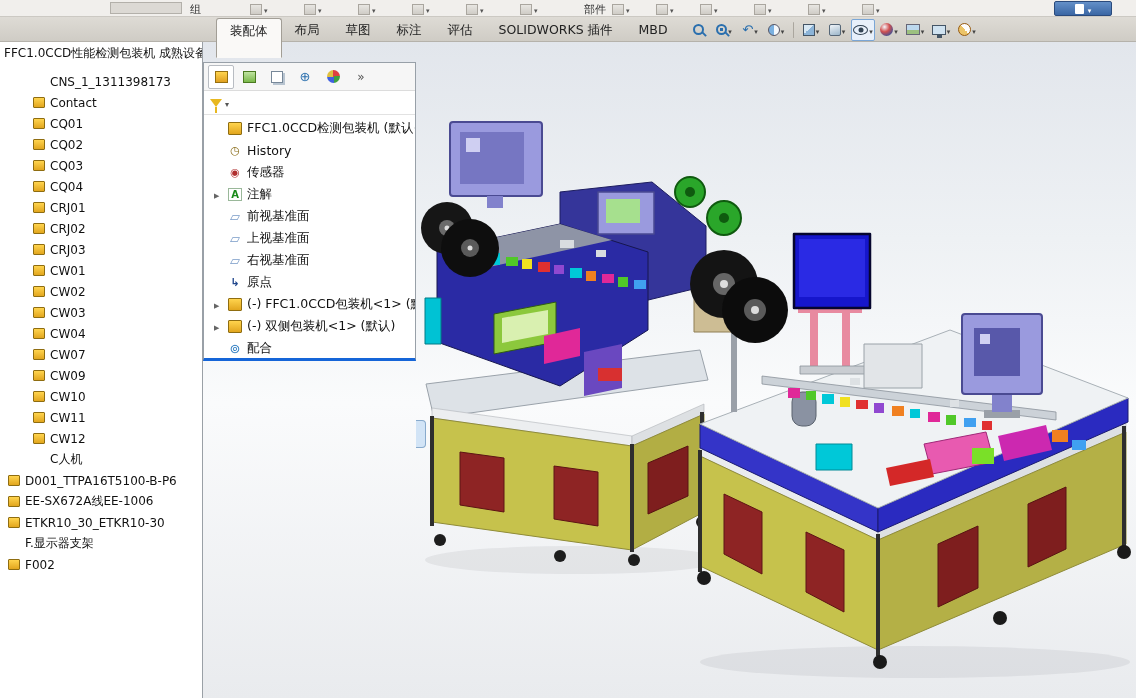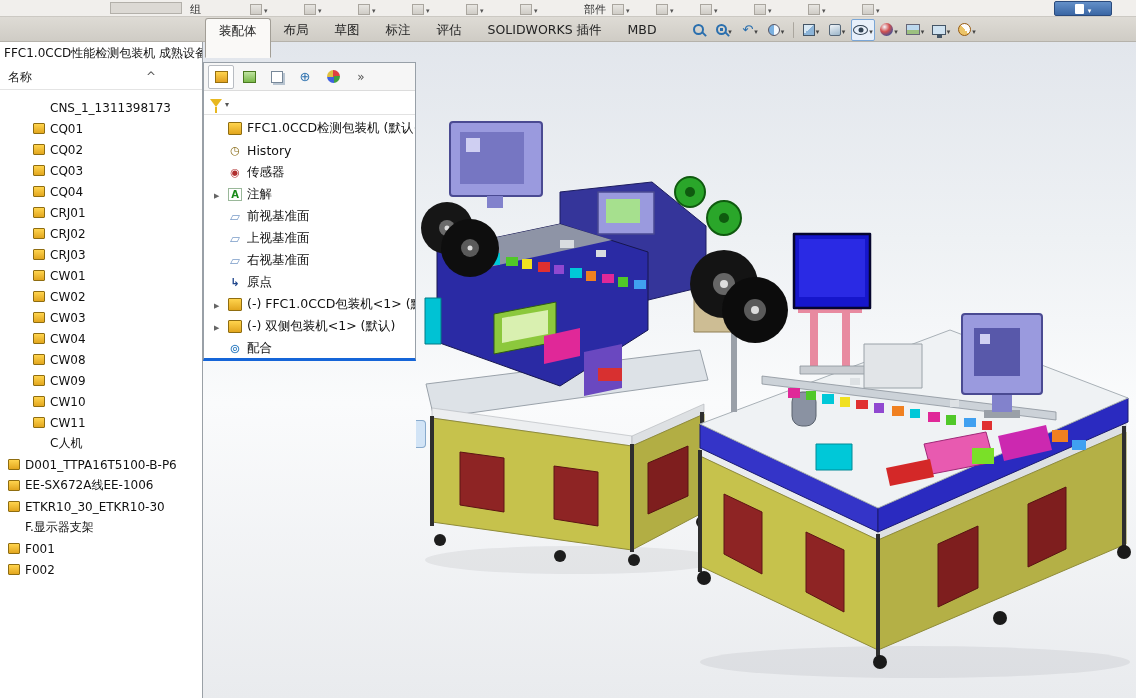--- a/index.html
+++ b/index.html
@@ -15,21 +15,21 @@
 .qb-label.comp{left:584px}
 .qb-stub{position:absolute;top:2px;display:flex;align-items:center;gap:2px}
 .qb-ic{width:12px;height:11px;background:linear-gradient(#e8e6e2,#cfccc6);border:1px solid #aaa69f;display:inline-block}
 .qb-caret::before{content:"▾";font-size:7px;color:#555}
 .account-btn{position:absolute;right:24px;top:1px;width:58px;height:15px;background:linear-gradient(#6490c8,#3a66a4);border:1px solid #2a4a7c;border-radius:2px;display:flex;align-items:center;justify-content:center;gap:4px}
 .account-btn .pg{width:9px;height:10px;background:#fff;border-radius:1px}
 .account-btn .dn::before{content:"▾";color:#fff;font-size:7px}
 
 
 .ribbon{position:absolute;left:0;top:17px;width:100%;height:25px;background:linear-gradient(#dedbd5,#cfccc5);border-bottom:1px solid #b5b2ab;z-index:9}
-.tabs{position:absolute;left:205px;top:1px;height:40px;display:flex}
+.tabs{position:absolute;left:216px;top:1px;height:40px;display:flex}
 .tab{padding:0 13px;line-height:23px;font-size:12.5px;color:#222;white-space:nowrap}
 .tab.active{background:#faf9f7;border:1px solid #a29e96;border-bottom:1px solid #faf9f7;border-radius:3px 3px 0 0}
 .hud{position:absolute;left:686px;top:1px;height:23px;display:flex;align-items:center;gap:2px}
 .hud-btn{min-width:24px;height:22px;display:flex;align-items:center;justify-content:center;border:1px solid transparent;border-radius:2px;position:relative}
 .hud-btn.active{background:#e8f0fa;border-color:#7aa6d6}
 .hud-btn .c{display:none;margin-left:1px}
 .hud-btn.caret .c{display:inline}
 .hud-btn .c::before{content:"▾";font-size:7px;color:#444}
 .g{display:inline-block;position:relative}
 [data-icon="zoom-fit"] .g,[data-icon="zoom-area"] .g{width:11px;height:11px;border:2px solid #2a6fae;border-radius:50%}
@@ -198,31 +198,31 @@
       </span>
       <span class="hud-btn caret" data-icon="camera">
         <i class="g"></i>
         <i class="c"></i>
       </span>
     </div>
 </div>
 
 <div class="left-tree">
   <div class="lt-title">FFC1.0CCD性能检测包装机 成熟设备</div>
-  <div class="lt-header">
-    <span>名称</span>
-    <span class="sort">^</span>
-  </div>
   <div class="lt-rows">
       <div class="lt-row no-icon" style="--i: 1;">
       <span class="part-icon"></span>
       <span class="lt-label">CNS_1_1311398173</span>
     </div>
       <div class="lt-row" style="--i: 1;">
       <span class="part-icon"></span>
+      <span class="lt-label">Contact</span>
+    </div>
+      <div class="lt-row" style="--i: 1;">
+      <span class="part-icon"></span>
       <span class="lt-label">CQ01</span>
     </div>
       <div class="lt-row" style="--i: 1;">
       <span class="part-icon"></span>
       <span class="lt-label">CQ02</span>
     </div>
       <div class="lt-row" style="--i: 1;">
       <span class="part-icon"></span>
       <span class="lt-label">CQ03</span>
     </div>
@@ -253,57 +253,57 @@
       <div class="lt-row" style="--i: 1;">
       <span class="part-icon"></span>
       <span class="lt-label">CW03</span>
     </div>
       <div class="lt-row" style="--i: 1;">
       <span class="part-icon"></span>
       <span class="lt-label">CW04</span>
     </div>
       <div class="lt-row" style="--i: 1;">
       <span class="part-icon"></span>
-      <span class="lt-label">CW08</span>
+      <span class="lt-label">CW07</span>
     </div>
       <div class="lt-row" style="--i: 1;">
       <span class="part-icon"></span>
       <span class="lt-label">CW09</span>
     </div>
       <div class="lt-row" style="--i: 1;">
       <span class="part-icon"></span>
       <span class="lt-label">CW10</span>
     </div>
       <div class="lt-row" style="--i: 1;">
       <span class="part-icon"></span>
       <span class="lt-label">CW11</span>
     </div>
+      <div class="lt-row" style="--i: 1;">
+      <span class="part-icon"></span>
+      <span class="lt-label">CW12</span>
+    </div>
       <div class="lt-row no-icon" style="--i: 1;">
       <span class="part-icon"></span>
       <span class="lt-label">C人机</span>
     </div>
       <div class="lt-row" style="--i: 0;">
       <span class="part-icon"></span>
       <span class="lt-label">D001_TTPA16T5100-B-P6</span>
     </div>
       <div class="lt-row" style="--i: 0;">
       <span class="part-icon"></span>
       <span class="lt-label">EE-SX672A线EE-1006</span>
     </div>
       <div class="lt-row" style="--i: 0;">
       <span class="part-icon"></span>
       <span class="lt-label">ETKR10_30_ETKR10-30</span>
     </div>
       <div class="lt-row no-icon" style="--i: 0;">
       <span class="part-icon"></span>
       <span class="lt-label">F.显示器支架</span>
-    </div>
-      <div class="lt-row" style="--i: 0;">
-      <span class="part-icon"></span>
-      <span class="lt-label">F001</span>
     </div>
       <div class="lt-row" style="--i: 0;">
       <span class="part-icon"></span>
       <span class="lt-label">F002</span>
     </div>
     </div>
   <div>
       <span class="frag" style="top: 183px;"></span>
       <span class="frag" style="top: 204px;"></span>
       <span class="frag" style="top: 225px;"></span>

